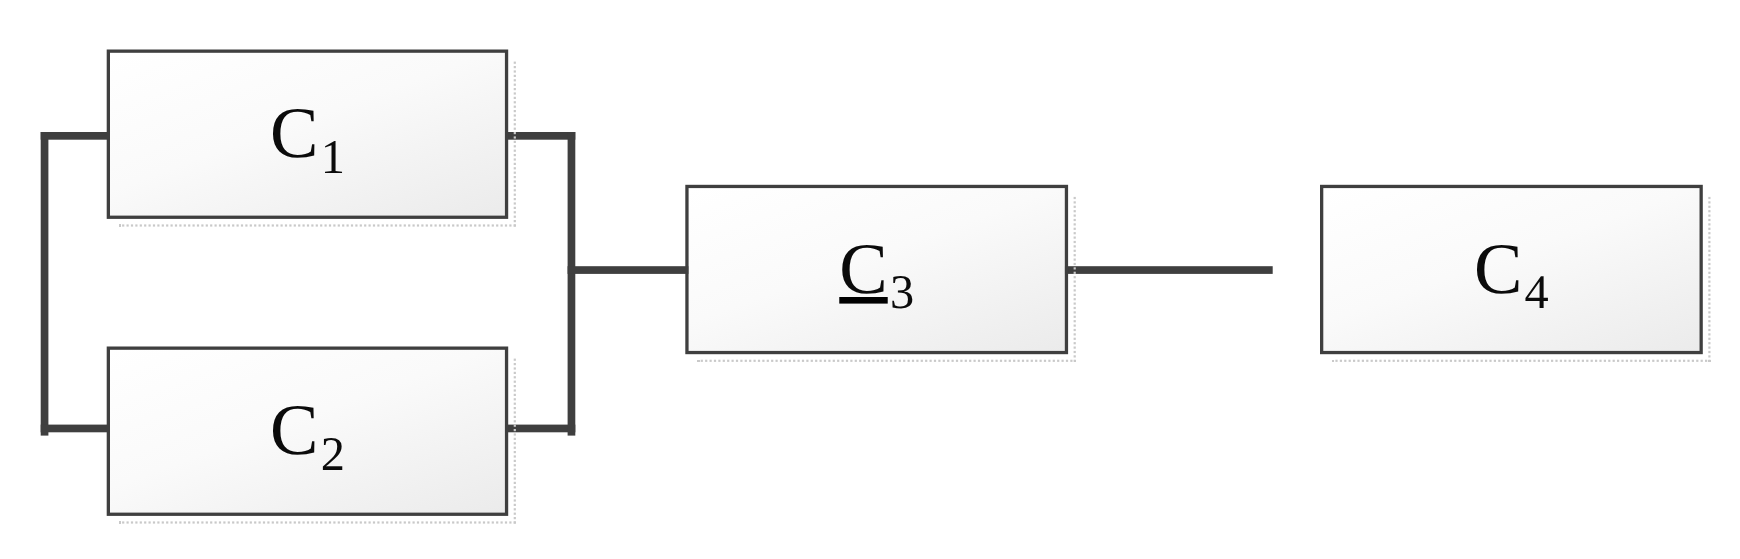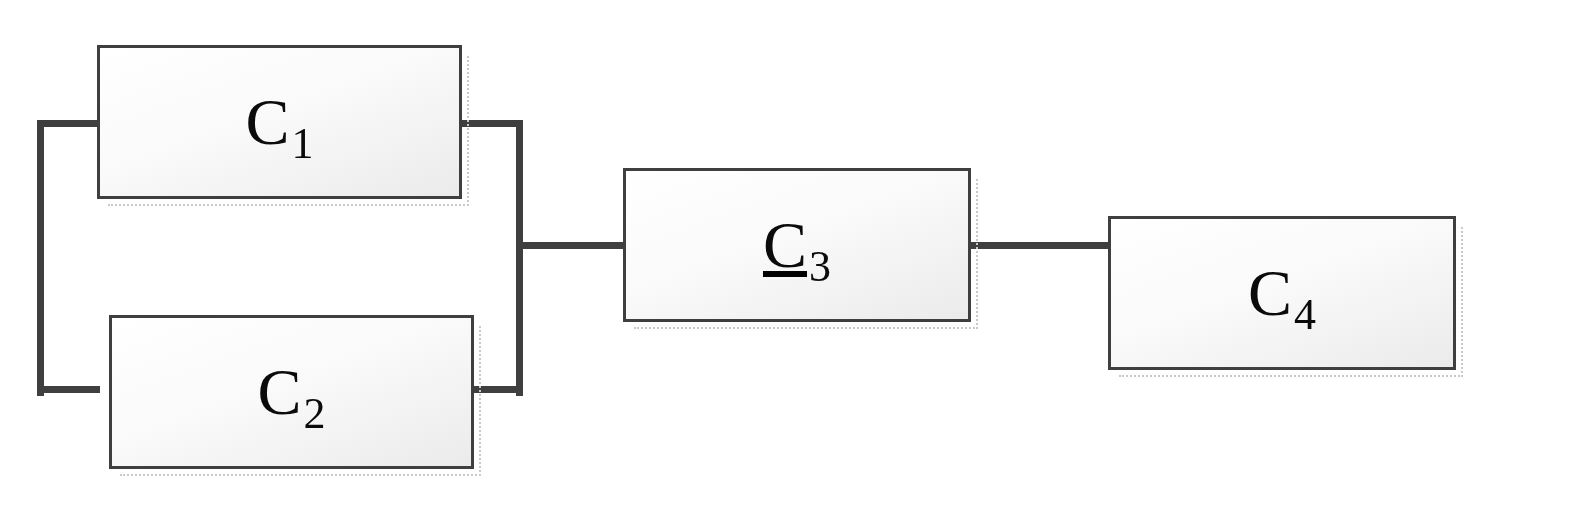--- a/index.html
+++ b/index.html
@@ -37,23 +37,23 @@
     position: absolute;
     left: 8px;
     top: 8px;
     width: 100%;
     height: 100%;
     border-right: 2px dotted #c9c9c9;
     border-bottom: 2px dotted #c9c9c9;
     pointer-events: none;
   }
   .box-c1 { left: 97px;  top: 45px;  width: 365px; height: 154px; }
-  .box-c2 { left: 97px;  top: 315px; width: 365px; height: 154px; margin-left: 12px; }
+  .box-c2 { left: 97px;  top: 315px; width: 365px; height: 154px; }
   .box-c3 { left: 623px; top: 168px; width: 348px; height: 154px; text-decoration: underline; }
-  .box-c4 { left: 1108px;top: 168px; width: 348px; height: 154px; margin-top: 48px; }
+  .box-c4 { left: 1200px;top: 168px; width: 348px; height: 154px; }
 
   .label {
     font-size: 66px;
     color: #0b0b0b;
     line-height: 1;
     white-space: nowrap;
     user-select: none;
   }
   .label .sub {
     font-size: 44px;

